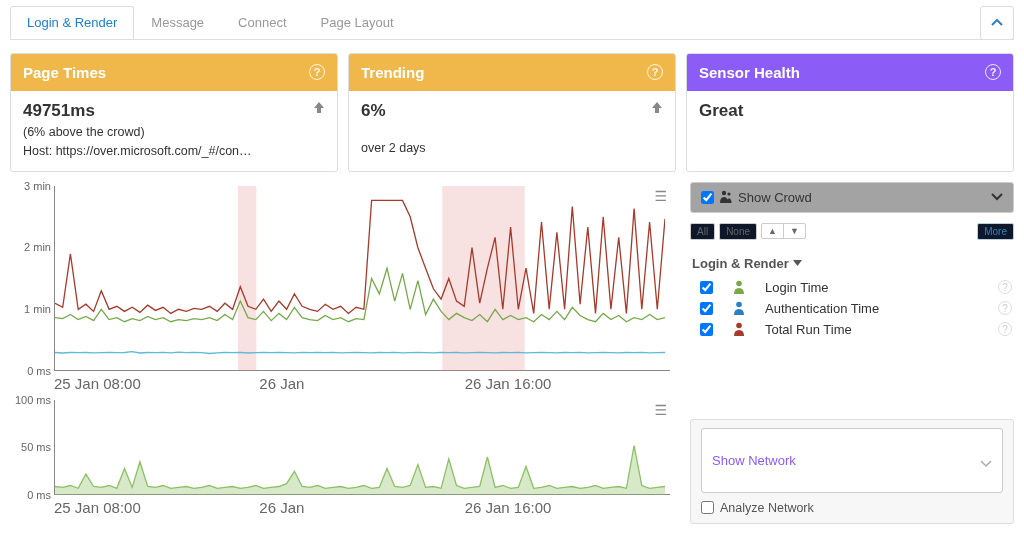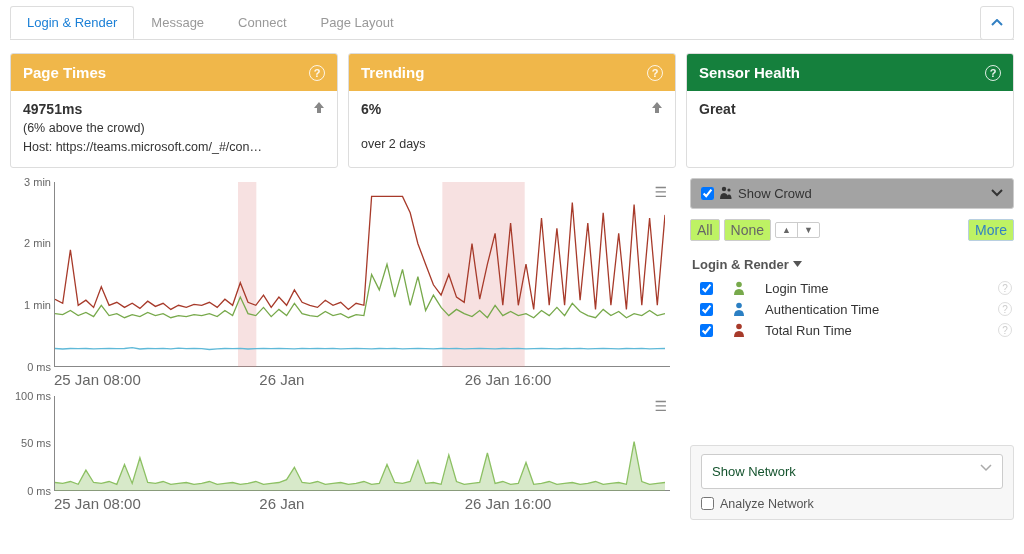--- a/index.html
+++ b/index.html
@@ -7,56 +7,56 @@
   
   .top-row { display: flex; align-items: flex-start; padding: 6px 10px 0 10px; }
   .tabs { display: flex; border-bottom: 1px solid transparent; }
   .tab { padding: 8px 16px; color: #999; cursor: pointer; border: 1px solid transparent; border-bottom: none; background: #fff; font-size: 13px; }
   .tab.active { color: #1a7fd6; border: 1px solid #ddd; border-bottom: 1px solid #fff; border-radius: 3px 3px 0 0; position: relative; z-index: 2; }
   .collapse-btn { margin-left: auto; width: 34px; height: 34px; border: 1px solid #ddd; border-radius: 3px; background: #fff; display: flex; align-items: center; justify-content: center; color: #3280c3; cursor: pointer; }
   .tab-underline { border-bottom: 1px solid #ddd; margin: 0 10px; position: relative; top: -1px; }
 
   .cards-row { display: flex; gap: 10px; padding: 12px 10px 10px 10px; }
   .card { flex: 1; border: 1px solid #ddd; border-radius: 3px; overflow: hidden; background: #fff; }
-  .card-header { padding: 10px 12px; color: #fff; font-weight: bold; font-size: 15px; display: flex; align-items: center; }
+  .card-header { padding: 10px 12px; color: #fff; font-weight: bold; font-size: 15px; display: flex; align-items: flex-start; }
   .card-header.amber { background: #f0b74a; }
-  .card-header.green { background: #15803d; }
+  .card-header.green { background: #8b5cf6; }
   .help-icon { margin-left: auto; width: 16px; height: 16px; border: 1.5px solid rgba(255,255,255,0.85); border-radius: 50%; display: flex; align-items: center; justify-content: center; font-size: 11px; font-weight: bold; color: rgba(255,255,255,0.9); cursor: pointer; }
   .card-body { padding: 10px 12px; position: relative; min-height: 68px; }
-  .card-metric { font-weight: bold; font-size: 14px; margin-bottom: 2px; }
+  .card-metric { font-weight: bold; font-size: 17px; margin-bottom: 2px; }
   .card-sub { font-size: 12.5px; color: #333; line-height: 1.5; }
   .trend-arrow { position: absolute; top: 10px; right: 12px; color: #888; cursor: pointer; }
 
   .main-row { display: flex; gap: 10px; padding: 0 10px 10px 10px; }
   .charts-col { flex: 0 0 670px; }
   .side-col { flex: 1; display: flex; flex-direction: column; gap: 10px; }
 
   .chart { position: relative; border-left: 1px solid #888; border-bottom: 1px solid #888; margin: 4px 10px 4px 44px; }
   .chart-menu { position: absolute; top: 2px; right: 4px; color: #888; cursor: pointer; font-size: 14px; letter-spacing: -1px; }
   .chart-svg { display: block; }
   .y-tick { position: absolute; left: -42px; width: 38px; text-align: right; font-size: 11px; color: #666; transform: translateY(-50%); }
   .x-ticks { display: flex; margin: 2px 10px 8px 44px; font-size: 15px; color: #666; }
   .x-tick { text-align: left; }
 
   .select-box { border: 1px solid #ccc; border-radius: 3px; padding: 7px 10px; display: flex; align-items: center; gap: 6px; background: #a3a3a3; cursor: pointer; }
   .cb { width: 13px; height: 13px; }
   .filter-row { display: flex; gap: 4px; align-items: center; }
-  .pill-btn { border: 1px solid #ccc; background: #bef264; color: #666; font-size: 14px; padding: 2px 6px; border-radius: 2px; cursor: pointer; }
+  .pill-btn { border: 1px solid #ccc; background: #0f172a; color: #666; font-size: 10px; padding: 2px 6px; border-radius: 2px; cursor: pointer; }
   .pill-btn.more { margin-left: auto; color: #3280c3; border-color: #b8cfe0; }
   .arrow-btns { display: flex; border: 1px solid #ccc; border-radius: 2px; overflow: hidden; }
   .arrow-btn { padding: 2px 6px; font-size: 9px; color: #666; cursor: pointer; }
   .arrow-btn:first-child { border-right: 1px solid #ccc; }
 
   .legend-title { font-weight: bold; color: #555; margin: 6px 2px 6px 2px; display: flex; align-items: center; gap: 4px; cursor: pointer; }
   .legend-item { display: flex; align-items: center; gap: 20px; padding: 3px 2px 3px 10px; }
   .legend-item .q { margin-left: auto; width: 14px; height: 14px; border: 1px solid #ddd; border-radius: 50%; display:flex; align-items:center; justify-content:center; font-size:10px; color:#ccc; cursor:pointer; }
   .person-icon { width: 12px; height: 14px; display: inline-block; }
 
   .network-box { border: 1px solid #ddd; border-radius: 3px; background: #f7f7f7; padding: 8px 10px; }
-  .show-network { border: 1px solid #ccc; background: #fff; border-radius: 3px; padding: 9px 10px; color: #14532d; display: flex; align-items: flex-start; cursor: pointer; margin-bottom: 8px; }
+  .show-network { border: 1px solid #ccc; background: #fff; border-radius: 3px; padding: 24px 10px; color: #8b5cf6; display: flex; align-items: flex-end; cursor: pointer; margin-bottom: 8px; }
   .analyze-row { display: flex; align-items: center; gap: 6px; font-size: 12.5px; color: #555; }
   
 </style>
 </head>
 <body>
 
 <div class="top-row">
   <div class="tabs">
     <div class="tab active">Login &amp; Render</div>
     <div class="tab">Message</div>
@@ -73,21 +73,21 @@
 
 <div class="cards-row">
   <div class="card">
     <div class="card-header amber">
       <span>Page Times</span>
       <span class="help-icon">?</span>
     </div>
     <div class="card-body">
       <div class="card-metric">49751ms</div>
       <div class="card-sub">(6% above the crowd)</div>
-      <div class="card-sub">Host: https://teams.microsoft.com/_#/con…</div>
+      <div class="card-sub">Host: https://over.microsoft.com/_#/con…</div>
       <div class="trend-arrow"><svg width="12" height="12" viewBox="0 0 12 12">
             <path d="M6 1 L11 7 L8 7 L8 12 L4 12 L4 7 L1 7 Z" fill="#888"></path>
           </svg></div>
     </div>
   </div>
 
   <div class="card">
     <div class="card-header amber">
       <span>Trending</span>
       <span class="help-icon">?</span>

